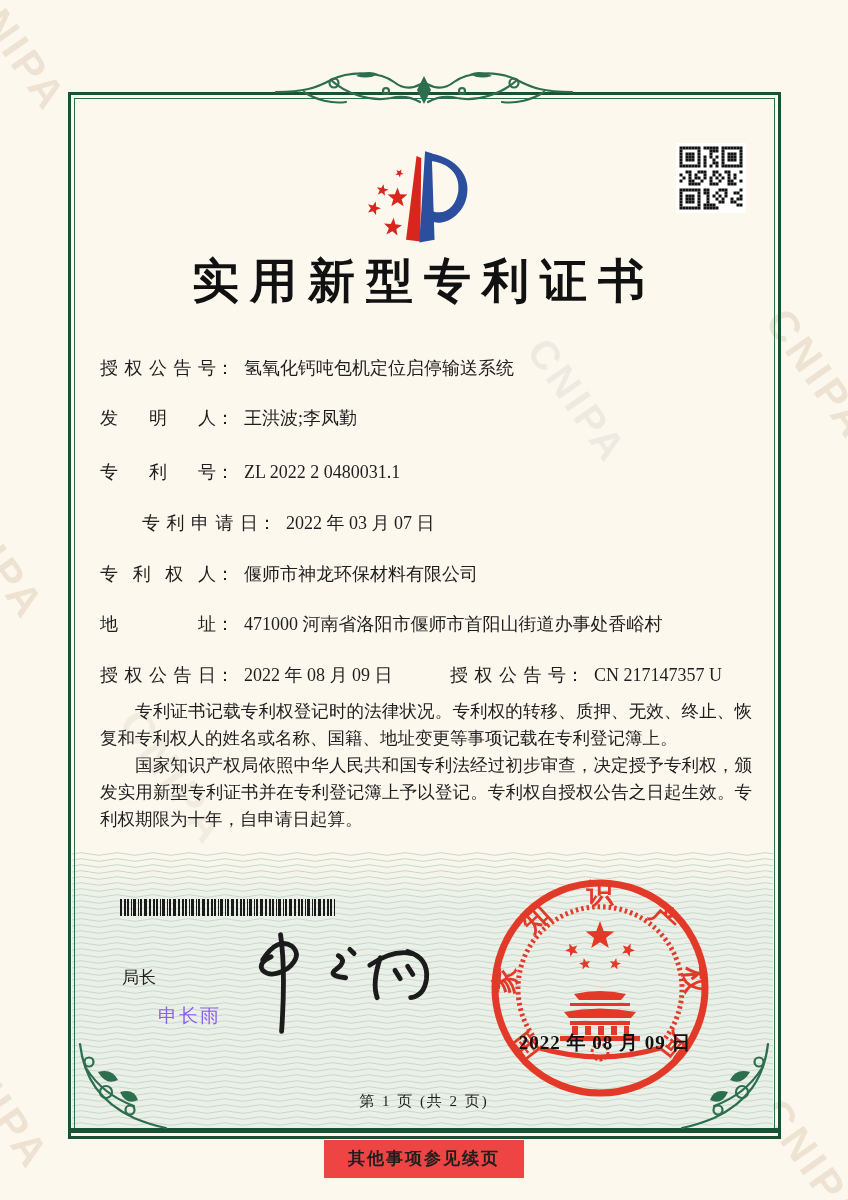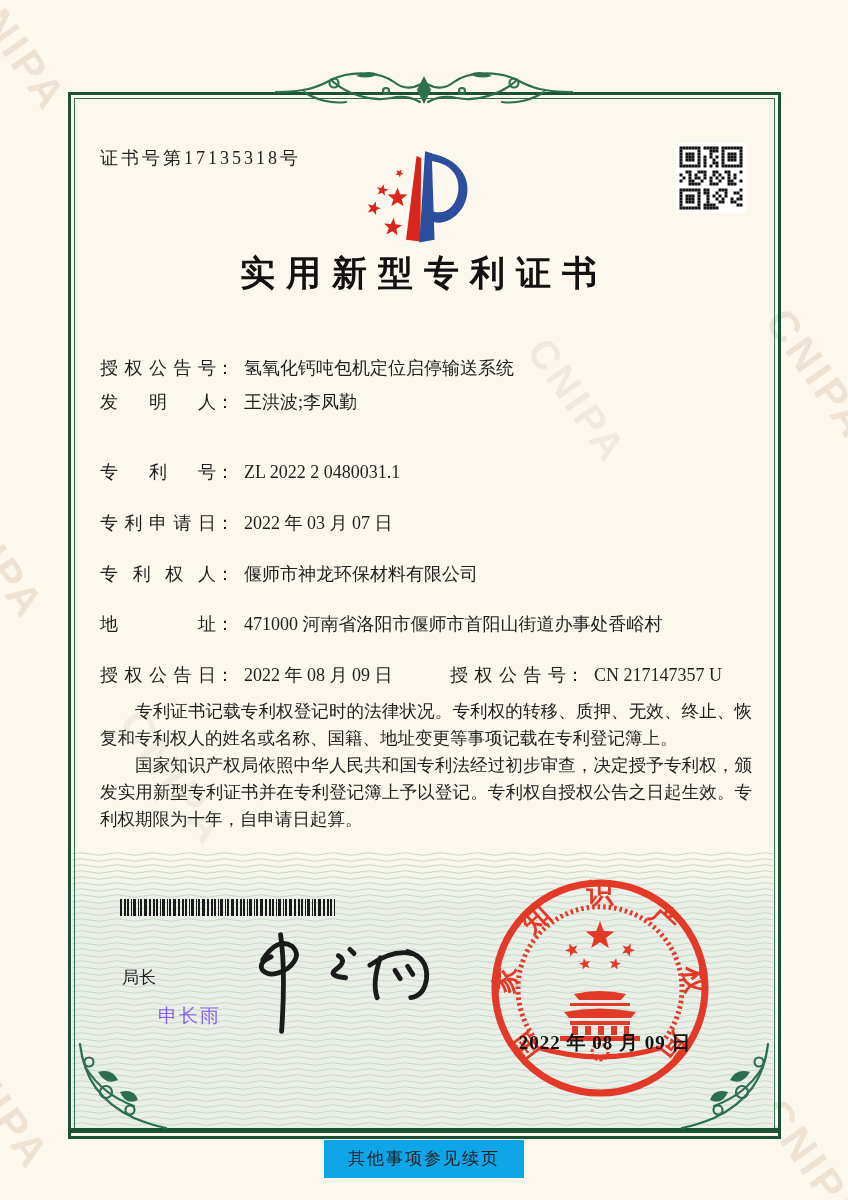--- a/index.html
+++ b/index.html
@@ -24,42 +24,42 @@
   }
   .bottom-bar{position:absolute;left:68px;top:1128px;width:713px;height:5px;background:#1b5136;}
   .guilloche{position:absolute;left:72px;top:850px;width:701px;height:279px;
     background:linear-gradient(to bottom, rgba(234,240,232,0) 0px, #eaf0e8 55px);}
   .guilloche svg{position:absolute;left:0;top:0;}
   .cert-no{position:absolute;left:100px;top:146px;font-size:18px;letter-spacing:3px;}
   .qr-box{position:absolute;left:676px;top:143px;width:70px;height:70px;background:#fff;padding:0;}
   .logo{position:absolute;left:350px;top:132px;width:152px;height:126px;}
   .title{
     position:absolute;left:0;top:250px;width:100%;text-align:center;
-    font-size:35px;font-weight:bold;letter-spacing:11px;color:#111;
+    font-size:47px;font-weight:bold;letter-spacing:11px;color:#111;
   }
   .fields{position:absolute;left:100px;top:350px;width:656px;font-size:18px;}
   .frow{position:absolute;left:0;white-space:nowrap;}
   .flabel{display:inline-block;width:116px;text-align:justify;text-align-last:justify;vertical-align:top;}
   .fcolon{margin-right:10px;}
   .grant-no{position:absolute;left:350px;top:0;white-space:nowrap;}
   .paras{position:absolute;left:100px;top:698px;width:652px;font-size:17.5px;line-height:27px;text-align:justify;}
   .paras p{margin:0;text-indent:2em;}
   .barcode{position:absolute;left:120px;top:899px;width:220px;height:17px;}
   .signer-title{position:absolute;left:122px;top:966px;font-size:17px;font-family:"Liberation Sans","DejaVu Sans",sans-serif;color:#222;}
   .signer-name{position:absolute;left:122px;top:1003px;font-size:19px;font-family:"Liberation Sans","DejaVu Sans",sans-serif;color:#8b5cf6;letter-spacing:2px;margin-left:36px;}
   .signature{position:absolute;left:248px;top:926px;width:210px;height:115px;}
   .seal{position:absolute;left:486px;top:874px;width:228px;height:228px;opacity:.95;}
   .seal-date{
     position:absolute;left:500px;top:1030px;width:210px;text-align:center;
     font-size:19px;color:#111;letter-spacing:1px;font-weight:bold;
   }
   .page-num{position:absolute;left:0;top:1092px;width:100%;text-align:center;font-size:15px;letter-spacing:2px;}
   .cont-box{
-    position:absolute;left:324px;top:1140px;width:200px;height:38px;background:#0ea5e9;
-    text-align:center;line-height:38px;font-size:17px;letter-spacing:2px;box-shadow:0 0 2px rgba(0,0,0,0.04);
+    position:absolute;left:324px;top:1140px;width:200px;height:38px;background:#ef4444;
+    text-align:center;line-height:38px;font-size:17px;letter-spacing:2px;box-shadow:0 0 2px rgba(0,0,0,0.04);font-weight:bold;
   }
 </style>
 </head>
 <body>
 
 <div class="page">
 
   <div class="wm" style="left:-8px;top:-28px;font-size:42px;transform:rotate(55deg);">CNIPA</div>
   <div class="wm" style="left:555px;top:330px;font-size:40px;transform:rotate(55deg);color:rgba(150,150,150,0.14);">CNIPA</div>
   <div class="wm" style="left:795px;top:300px;font-size:42px;transform:rotate(55deg);">CNIPA</div>
@@ -153,21 +153,20 @@
       <path d="M4,4 C8,38 24,62 58,78 C70,83 80,86 90,88"></path>
       <path d="M10,28 C20,44 36,58 58,66"></path>
       <circle cx="30" cy="52" r="6"></circle>
       <circle cx="54" cy="70" r="4.5"></circle>
       <circle cx="13" cy="22" r="4.5"></circle>
       <path d="M22,32 Q36,28 42,40 Q30,46 22,32 Z" fill="#2d6e4e" stroke="none"></path>
       <path d="M44,52 Q58,48 62,60 Q50,66 44,52 Z" fill="#2d6e4e" stroke="none"></path>
     </g>
   </svg>
 
-  <div class="cert-no">证书号第17135318号</div>
 
   <svg class="logo" viewBox="0 0 160 130">
     <g id="logo-stars" fill="#d8261d">
         <path d="M54.2,38.1L53.7,41.2L56.4,42.8L53.3,43.4L52.6,46.5L51.1,43.7L47.9,43.9L50.1,41.7L48.9,38.7L51.8,40.1Z"></path>
         <path d="M35.3,53.6L36.0,58.2L40.5,59.3L36.4,61.3L36.7,65.9L33.5,62.7L29.2,64.4L31.3,60.3L28.3,56.8L32.9,57.5Z"></path>
         <path d="M50.0,57.0L52.7,64.3L60.5,64.6L54.4,69.4L56.5,76.9L50.0,72.6L43.5,76.9L45.6,69.4L39.5,64.6L47.3,64.3Z"></path>
         <path d="M27.2,71.8L27.5,77.1L32.5,78.9L27.6,80.8L27.4,86.1L24.1,82.0L19.0,83.5L21.9,79.0L18.9,74.7L24.0,76.0Z"></path>
         <path d="M46.0,89.0L47.8,95.9L54.8,96.9L48.8,100.7L50.0,107.6L44.6,103.2L38.3,106.5L40.9,99.9L35.8,95.0L42.9,95.4Z"></path>
       </g>
     <path fill="#d8261d" d="M70,24 L75,26 L74,114 L59,112 Z"></path>
@@ -384,27 +383,27 @@
         <rect x="21.5" y="63.5" width="3" height="3" fill="#111"></rect>
       </svg>
   </div>
 
   <div class="title">实用新型专利证书</div>
 
   <div class="fields">
     <div class="frow" style="top:6px;">
       <span class="flabel">授权公告号</span><span class="fcolon">：</span><span>氢氧化钙吨包机定位启停输送系统</span>
     </div>
-    <div class="frow" style="top:40px;">
+    <div class="frow" style="top:56px;">
       <span class="flabel">发明人</span><span class="fcolon">：</span><span>王洪波;李凤勤</span>
     </div>
     <div class="frow" style="top:110px;">
       <span class="flabel">专利号</span><span class="fcolon">：</span><span>ZL 2022 2 0480031.1</span>
     </div>
-    <div class="frow" style="top:161px;">
+    <div class="frow" style="top:161px;margin-left:42px;">
       <span class="flabel">专利申请日</span><span class="fcolon">：</span><span>2022 年 03 月 07 日</span>
     </div>
     <div class="frow" style="top:212px;">
       <span class="flabel">专利权人</span><span class="fcolon">：</span><span>偃师市神龙环保材料有限公司</span>
     </div>
     <div class="frow" style="top:262px;">
       <span class="flabel">地址</span><span class="fcolon">：</span><span>471000 河南省洛阳市偃师市首阳山街道办事处香峪村</span>
     </div>
     <div class="frow" style="top:313px;width:656px;">
       <span class="flabel">授权公告日</span><span class="fcolon">：</span><span>2022 年 08 月 09 日</span>
@@ -531,15 +530,16 @@
       </g>
       <rect x="-40" y="48" width="80" height="5" stroke="none"></rect>
       <circle cx="0" cy="64" r="8" fill="none" stroke-width="3" stroke-dasharray="3,2"></circle>
       <path d="M-64,52 A 82 82 0 1 1 64,52" fill="none" stroke-width="5" stroke-dasharray="2.5,3"></path>
       <path d="M-60,60 Q0,78 60,60" fill="none" stroke-width="5"></path>
     </g>
   </svg>
 
   <div class="seal-date">2022 年 08 月 09 日</div>
 
+  <div class="page-num">第 1 页 (共 2 页)</div>
   <div class="cont-box">其他事项参见续页</div>
 
 </div>
 
 </body></html>

